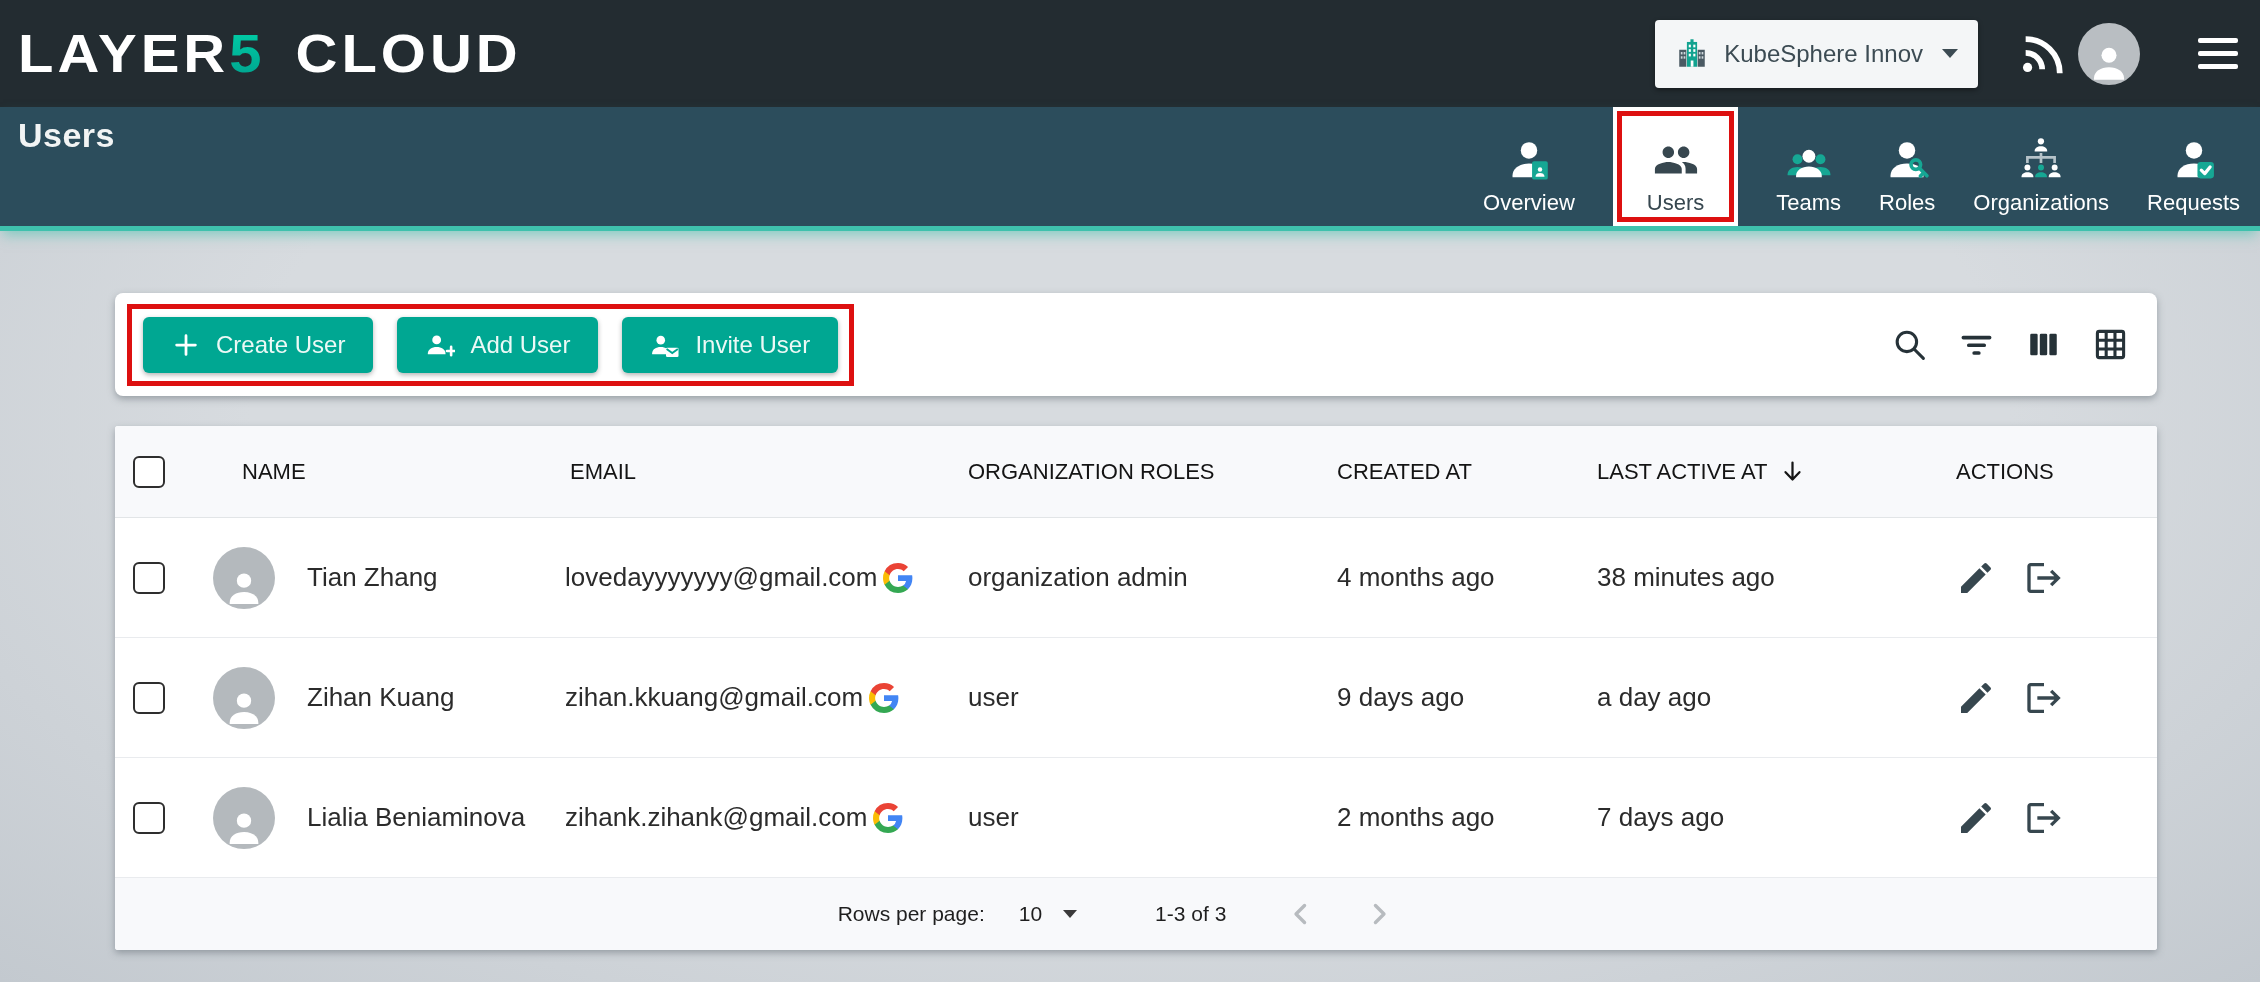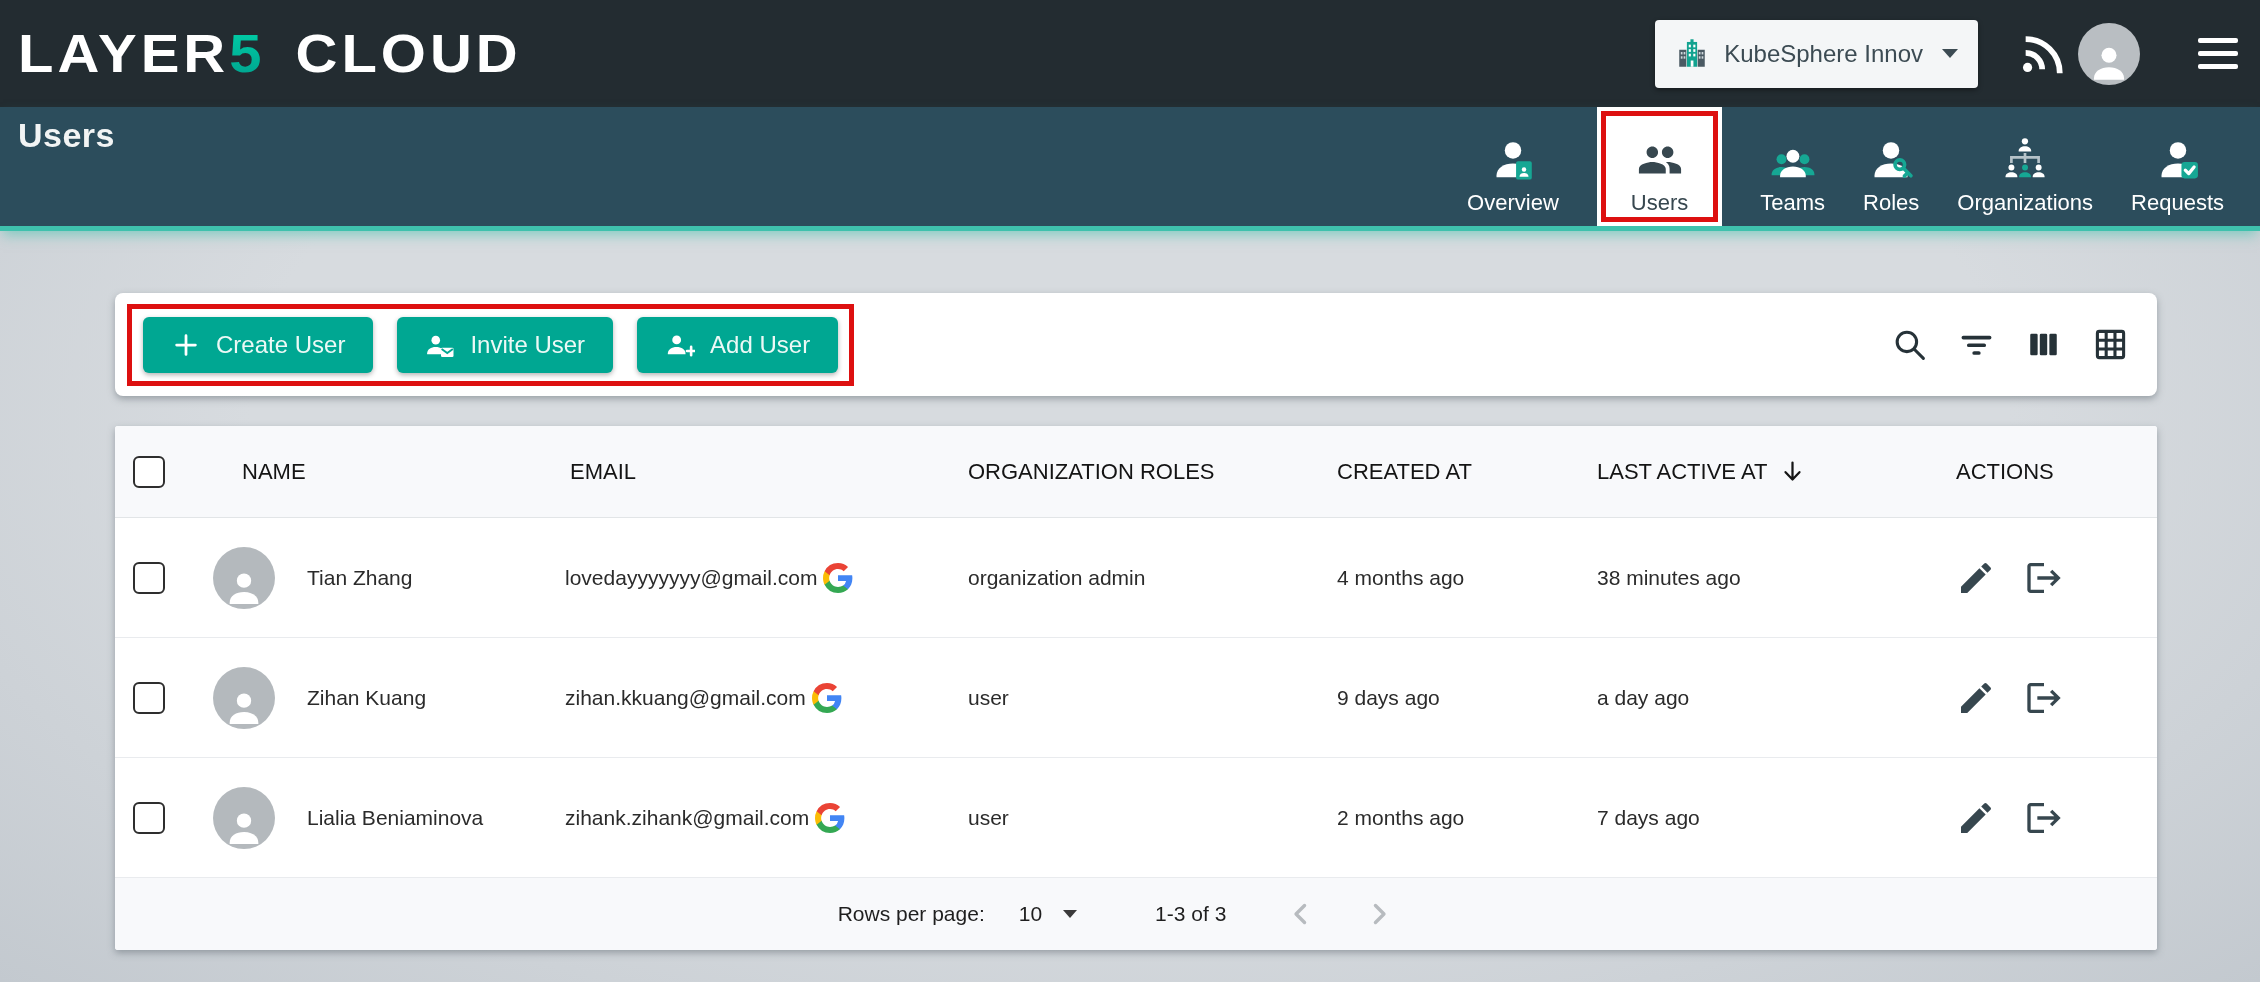--- a/index.html
+++ b/index.html
@@ -19,21 +19,21 @@
   .bld{width:34px;height:38px}
   .caret-down{width:0;height:0;border-left:8px solid transparent;border-right:8px solid transparent;border-top:9px solid #3c4b53;margin-left:4px}
   .rss{width:46px;height:46px;margin-left:40px;cursor:pointer}
   .avatar-top{width:62px;height:62px;border-radius:50%;background:#b9bec2;margin-left:14px;display:flex;align-items:flex-end;justify-content:center;overflow:hidden;cursor:pointer}
   .avatar-top svg{width:42px;height:42px}
   .hamburger{margin-left:58px;display:flex;flex-direction:column;gap:8px;cursor:pointer}
   .hamburger span{display:block;width:40px;height:5px;background:#fff;border-radius:2px}
   
   .navbar{height:124px;background:#2c4d5c;display:flex;justify-content:space-between;padding-left:18px;border-bottom:5px solid #3fc1ad;box-shadow:0 7px 12px -3px rgba(63,193,173,.55)}
   .page-title{color:#f2f4f4;font-size:34px;font-weight:700;margin-top:9px;letter-spacing:.5px}
-  .tabs{display:flex;align-items:stretch;gap:38px;margin-right:36px}
+  .tabs{display:flex;align-items:stretch;gap:38px;margin-right:20px}
   .tab{display:flex;flex-direction:column;align-items:center;justify-content:flex-end;padding-bottom:10px;color:#fff;font-size:22px;cursor:pointer;gap:7px}
   .ticon{width:46px;height:46px}
   .tab.active{background:#fff;color:#37474f;padding:0 34px 10px;position:relative}
   .red-frame{position:absolute;inset:4px;border:5px solid #dd1010;pointer-events:none}
   
   .toolbar-card{width:2042px;height:103px;margin:62px 0 0 115px;background:#fff;border-radius:8px;box-shadow:0 3px 7px rgba(93,103,112,.5);display:flex;align-items:center;justify-content:space-between;padding:0 28px 0 12px}
   .btn-group{display:flex;align-items:center;gap:24px;border:5px solid #dd1010;padding:8px 11px}
   .tbtn{height:56px;background:#00a792;border:none;border-radius:6px;color:#ecf9f6;font-size:24px;font-family:inherit;display:flex;align-items:center;gap:15px;padding:0 28px;cursor:pointer;box-shadow:0 2px 5px rgba(0,0,0,.3)}
   .bicon{width:30px;height:30px}
   .toolbar-icons{display:flex;align-items:center;gap:30px}
@@ -45,21 +45,21 @@
   .col-check{width:85px;flex:none;display:flex;align-items:center}
   .col-name{width:355px;flex:none;display:flex;align-items:center}
   .col-email{width:400px;flex:none;display:flex;align-items:center}
   .col-roles{width:365px;flex:none;display:flex;align-items:center;padding-left:13px}
   .col-created{width:260px;flex:none;display:flex;align-items:flex-start;padding-left:17px}
   .col-last{width:350px;flex:none;display:flex;align-items:center;padding-left:17px}
   .col-actions{flex:1;display:flex;align-items:center;padding-left:26px}
   .thead .col-name{padding-left:42px}
   .thead .col-email{padding-left:15px}
   .checkbox{width:32px;height:32px;border:2px solid #2e2e2e;border-radius:6px;background:#fff;margin-left:18px;cursor:pointer}
-  .trow{height:120px;display:flex;align-items:center;border-bottom:1px solid #e9ebee;font-size:21px;color:#2b2b2b;background:#fff}
+  .trow{height:120px;display:flex;align-items:center;border-bottom:1px solid #e9ebee;font-size:26px;color:#2b2b2b;background:#fff}
   .trow .col-email{padding-left:10px}
   .avatar-sm{width:62px;height:62px;border-radius:50%;background:#b4b9bd;margin-left:13px;display:flex;align-items:flex-end;justify-content:center;overflow:hidden;flex:none}
   .avatar-sm svg{width:40px;height:40px}
   .name-text{margin-left:32px}
   .gicon{width:30px;height:30px;margin-left:6px;flex:none}
   .sort-arrow{width:27px;height:27px;margin-left:12px;cursor:pointer}
   .aicon{width:40px;height:40px;cursor:pointer}
   .aicon.second{margin-left:28px}
   .tfoot{height:72px;display:flex;align-items:center;justify-content:center;background:#f8f9fb;font-size:21px;color:#1f1f1f;padding-right:38px}
   .rpp-select{display:flex;align-items:center;gap:17px;margin-left:34px;cursor:pointer}
@@ -189,32 +189,32 @@
   <section class="toolbar-card">
     <div class="btn-group">
       <button class="tbtn">
         <svg class="bicon" viewBox="0 0 24 24">
           <path d="M12 4.5v15M4.5 12h15" stroke="#fff" stroke-width="2.2" stroke-linecap="round" fill="none"></path>
         </svg>
         <span>Create User</span>
       </button>
       <button class="tbtn">
         <svg class="bicon" viewBox="0 0 24 24">
+          <use href="#i-person" transform="translate(-0.5 2.2) scale(.82)" fill="#fff"></use>
+          <path d="M17.6 16.8h6.6M20.9 13.5v6.6" stroke="#fff" stroke-width="2.1" stroke-linecap="round" fill="none"></path>
+        </svg>
+        <span>Add User</span>
+      </button>
+      <button class="tbtn">
+        <svg class="bicon" viewBox="0 0 24 24">
           <use href="#i-person" transform="translate(-1 2.5) scale(.8)" fill="#fff"></use>
           <rect x="12.8" y="14.2" width="10" height="7.4" rx="1" fill="#fff"></rect>
           <path d="M13.3 15.2l4.5 3.2 4.5-3.2" stroke="#00a792" stroke-width="1.5" fill="none"></path>
         </svg>
         <span>Invite User</span>
-      </button>
-      <button class="tbtn">
-        <svg class="bicon" viewBox="0 0 24 24">
-          <use href="#i-person" transform="translate(-0.5 2.2) scale(.82)" fill="#fff"></use>
-          <path d="M17.6 16.8h6.6M20.9 13.5v6.6" stroke="#fff" stroke-width="2.1" stroke-linecap="round" fill="none"></path>
-        </svg>
-        <span>Add User</span>
       </button>
     </div>
     <div class="toolbar-icons">
       <svg viewBox="0 0 24 24">
         <circle cx="10.3" cy="10.3" r="6.3" stroke="#263238" stroke-width="2" fill="none"></circle>
         <path d="M15.1 15.1L21 21" stroke="#263238" stroke-width="2" stroke-linecap="round"></path>
       </svg>
       <svg viewBox="0 0 24 24">
         <path d="M3.5 7.5h17M7 12.5h10M10.5 17.5h3" stroke="#263238" stroke-width="2.4" stroke-linecap="round"></path>
       </svg>

